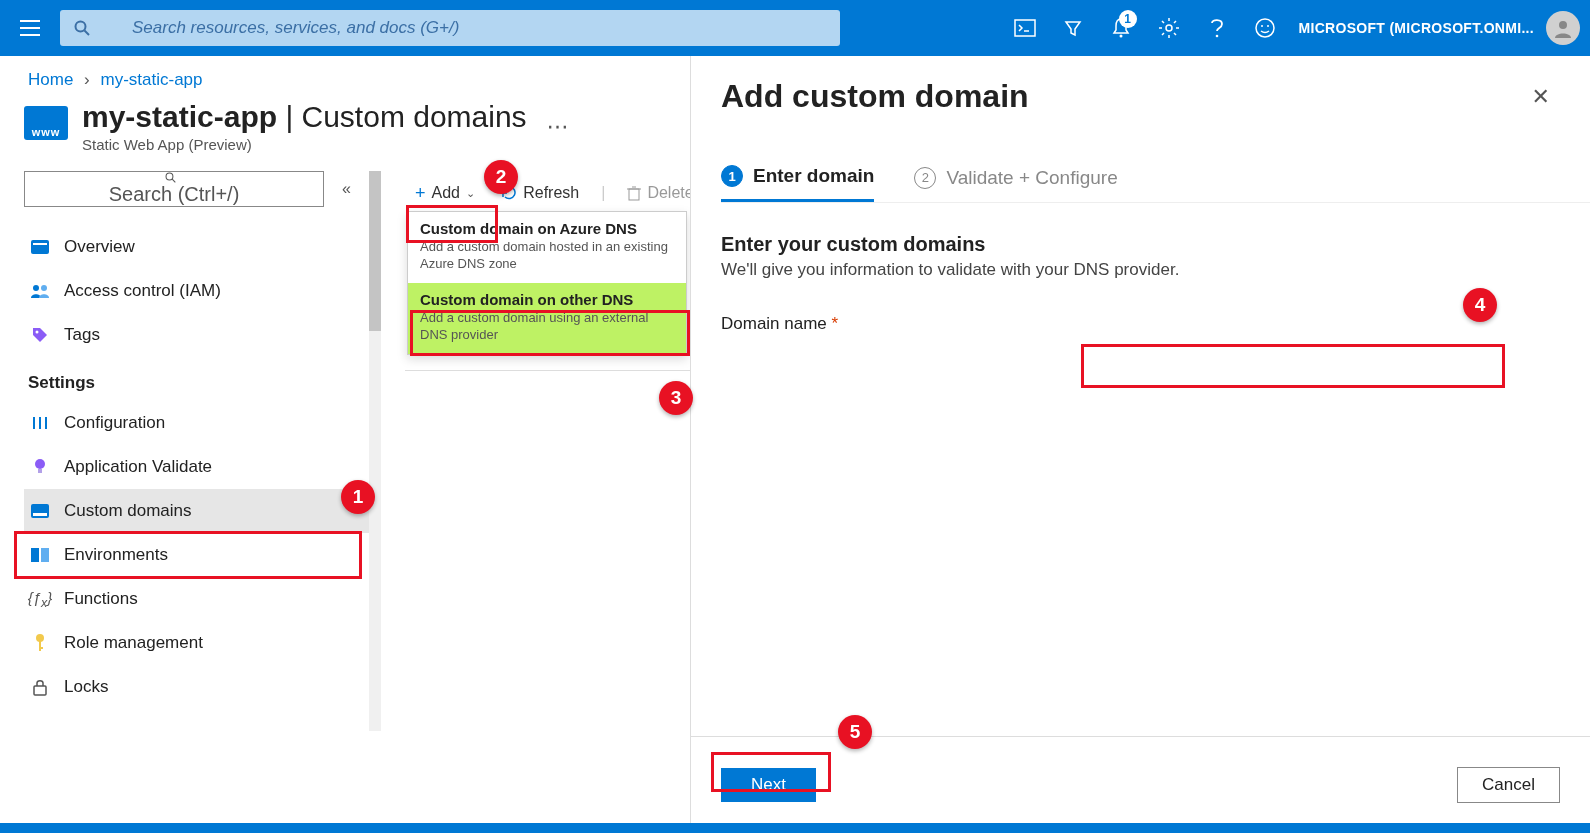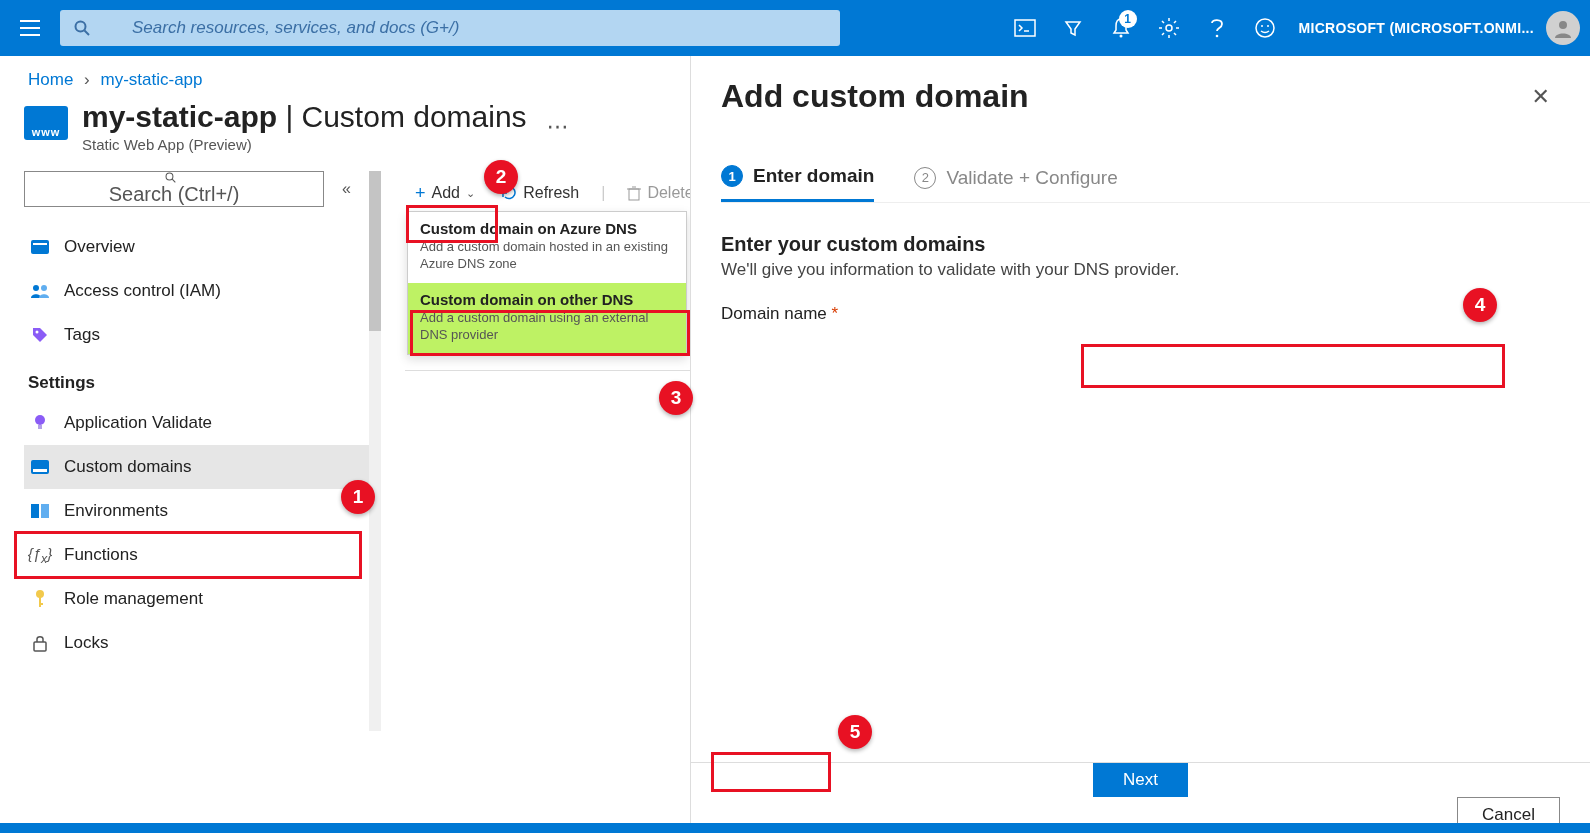--- a/index.html
+++ b/index.html
@@ -70,28 +70,28 @@
   .steps { display:flex; gap:40px; margin:50px 0 0 30px; border-bottom:1px solid #eee;}
   .step { display:flex; align-items:center; gap:10px; padding-bottom:12px; font-size:19px; color:#888;}
   .step.active { color:#222; font-weight:600; border-bottom:3px solid #0078d4;}
   .step-num { width:22px; height:22px; border-radius:50%; border:1px solid #888; display:flex; align-items:center; justify-content:center; font-size:13px; color:#888;}
   .step.active .step-num { background:#0078d4; color:#fff; border-color:#0078d4;}
 
   .panel-body { padding:30px 40px 0 30px; flex:1;}
   .section-title { font-size:20px; font-weight:600; color:#222;}
   .section-desc { font-size:17px; color:#444; margin-top:4px;}
 
-  .form-row { display:flex; align-items:center; margin-top:24px;}
+  .form-row { display:flex; align-items:center; margin-top:34px;}
   .form-label { width:350px; font-size:17px; color:#222;}
   .req { color:#d83b01;}
   .form-input-wrap { position:relative; flex:1;}
   .form-input { width:100%; height:34px; border:1px solid #0078d4; outline:1px solid #0078d4; padding:0 34px 0 10px; font-size:17px; color:#222;}
   .valid-check { position:absolute; right:8px; top:7px; color:#4caf50;}
 
-  .panel-footer { border-top:1px solid #ddd; padding:0 30px; display:flex; align-items:center;flex-direction:column;}
+  .panel-footer { border-top:1px solid #ddd; padding:30px 30px; display:flex; align-items:center;}
   .btn-primary { background:#0078d4; color:#fff; border:none; padding:7px 30px; font-size:17px; cursor:pointer;}
   .btn-secondary { background:#fff; border:1px solid #888; padding:7px 24px; font-size:17px; color:#222; margin-left:auto; cursor:pointer;}
 
   
   .callout-box { position:absolute; border:3px solid #e81123; pointer-events:none;}
   .callout-num { position:absolute; width:34px; height:34px; border-radius:50%; background:#e81123; color:#fff; font-size:19px; font-weight:600; display:flex; align-items:center; justify-content:center; pointer-events:none; box-shadow:0 2px 4px rgba(0,0,0,0.3);}
 
   
   .bottom-strip { position:absolute; bottom:0; left:0; right:0; height:10px; background:#0078d4;}
 </style>
@@ -220,20 +220,30 @@
             <svg width="18" height="18" viewBox="0 0 18 18">
               <path d="M2 2 H9 L16 9 L9 16 L2 9 Z" fill="#8b5cf6"></path>
               <circle cx="6" cy="6" r="1.5" fill="#fff"></circle>
             </svg>
           </span>
         <span>Tags</span>
       </div>
 
       <div class="nav-section">Settings</div>
 
+      <div class="nav-item">
+        <span class="nav-icon">
+            <svg width="18" height="16" viewBox="0 0 18 16">
+              <rect x="2" y="2" width="2" height="12" fill="#0078d4"></rect>
+              <rect x="8" y="2" width="2" height="12" fill="#0078d4"></rect>
+              <rect x="14" y="2" width="2" height="12" fill="#0078d4"></rect>
+            </svg>
+          </span>
+        <span>Configuration</span>
+      </div>
       <div class="nav-item">
         <span class="nav-icon">
             <svg width="14" height="18" viewBox="0 0 14 18">
               <circle cx="7" cy="6" r="5" fill="#8b5cf6"></circle>
               <rect x="5" y="11" width="4" height="4" fill="#b2a0e8"></rect>
             </svg>
           </span>
         <span>Application Validate</span>
       </div>
       <div class="nav-item selected">

